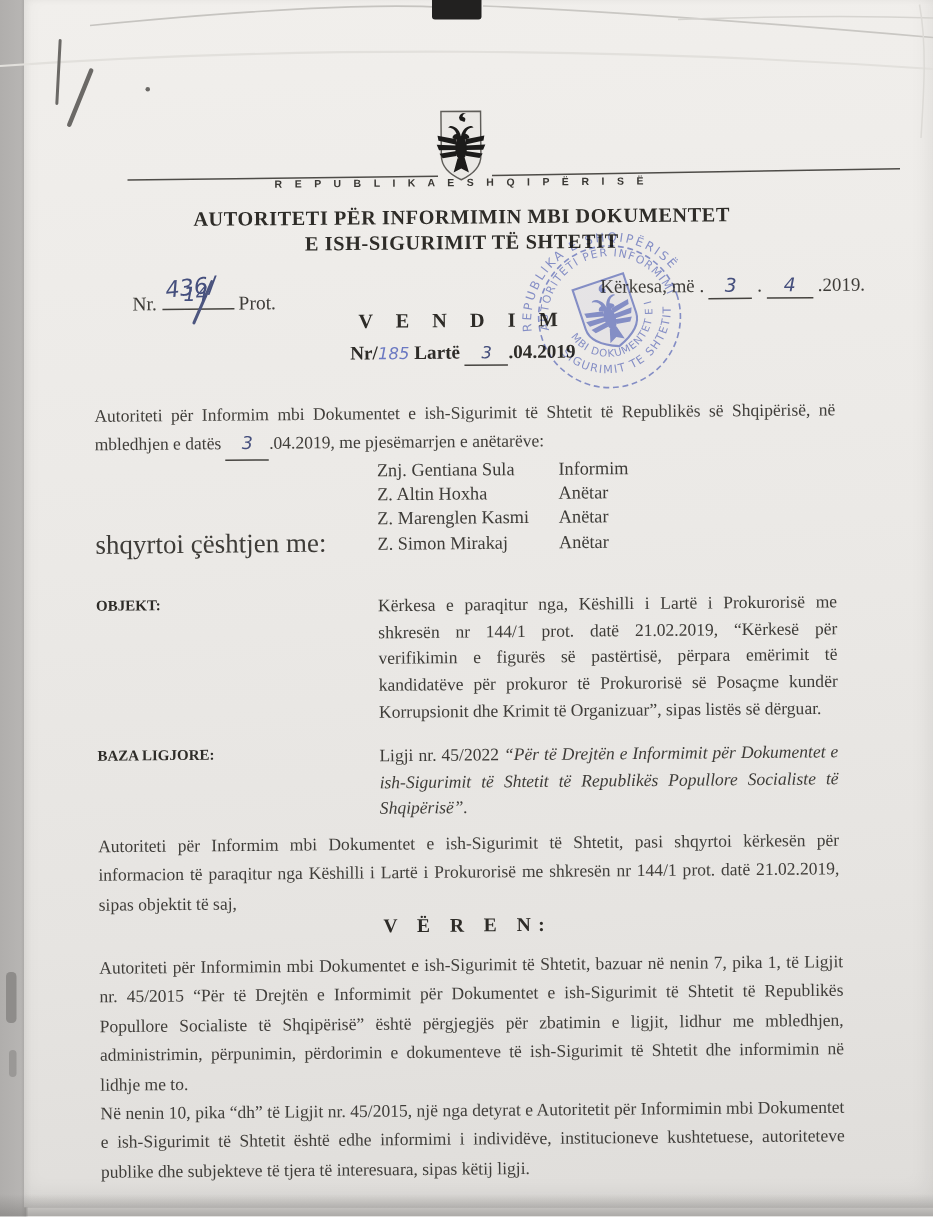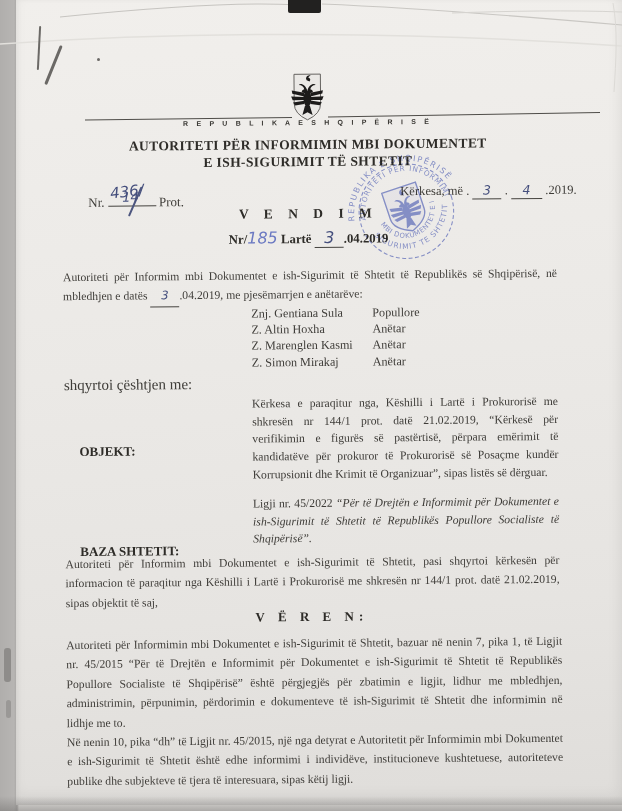--- a/index.html
+++ b/index.html
@@ -39,29 +39,29 @@
   #prot-sub{left:124px;top:188px;font-size:13px;}
   #fraction-slash{position:absolute;left:136px;top:184px;width:2px;height:32px;background:#4d567f;transform:rotate(24deg);border-radius:2px;}
   #tirane-line{left:402px;top:184px;font-size:12.6px;white-space:nowrap;}
   .u{display:inline-block;border-bottom:1.2px solid #45433f;text-align:center;vertical-align:baseline;}
   .u-day{min-width:29px;}
   .u-month{min-width:31px;}
   .hand{font-family:"DejaVu Sans",sans-serif;font-style:italic;color:#454f7d;}
   .hand-light{color:#6b79c2;}
   #vendim-title{top:206px;font-size:13.5px;letter-spacing:6px;}
   #decision-nr{top:228px;font-size:12.8px;}
-  #decision-nr .hand{font-size:16px;}
+  #decision-nr .hand{font-size:11px;}
   #stamp{position:absolute;left:344px;top:148px;transform:rotate(-18deg);opacity:.82;mix-blend-mode:multiply;}
   .body-just{text-align:justify;font-size:11.7px;line-height:19.4px;color:#403e3a;}
   #intro{left:64px;top:266px;width:494px;}
   #members{left:252px;top:306px;font-size:12.2px;}
   .member-row{display:flex;height:16.2px;}
   .member-name{width:121px;}
-  #consider-line{left:64px;top:375px;font-size:15px;}
-  .label-col{left:79px;font-size:13px;margin-top:45px;}
+  #consider-line{left:64px;top:351px;font-size:18px;}
+  .label-col{left:64px;font-size:10px;}
   #objekt-text{left:252px;top:395px;width:306px;text-align:justify;font-size:11.7px;line-height:17.7px;}
   #baza-text{left:252px;top:495px;width:306px;text-align:justify;font-size:11.7px;line-height:17.7px;}
   #review-par{left:64px;top:553px;width:494px;}
   #veren-title{top:609px;font-size:13px;letter-spacing:5px;}
   #par1{left:64px;top:634px;width:496px;}
   #par2{left:64px;top:731px;width:496px;}
   .italic{font-style:italic;}
   svg text{font-family:"DejaVu Sans",sans-serif;}
 </style>
 </head>
@@ -141,42 +141,42 @@
   </div>
 
   <div id="intro" class="abs body-just">
     <span>Autoriteti për Informim mbi Dokumentet e ish-Sigurimit të Shtetit të Republikës së Shqipërisë, në mbledhjen e datës</span>
     <span class="u u-day"><span class="hand">3</span></span><span>.04.2019, me pjesëmarrjen e anëtarëve:</span>
   </div>
 
   <div id="members" class="abs">
     <div class="member-row">
       <span class="member-name">Znj. Gentiana Sula</span>
-      <span>Popullore</span>
+      <span>Informim</span>
     </div>
     <div class="member-row">
       <span class="member-name">Z. Altin Hoxha</span>
       <span>Anëtar</span>
     </div>
     <div class="member-row">
       <span class="member-name">Z. Marenglen Kasmi</span>
       <span>Anëtar</span>
     </div>
     <div class="member-row">
       <span class="member-name">Z. Simon Mirakaj</span>
       <span>Anëtar</span>
     </div>
   </div>
 
   <div id="consider-line" class="abs">shqyrtoi çështjen me:</div>
 
   <div class="abs label-col heading" style="top:397px">OBJEKT:</div>
   <div id="objekt-text" class="abs">Kërkesa e paraqitur nga, Këshilli i Lartë i Prokurorisë me shkresën nr 144/1 prot. datë 21.02.2019, “Kërkesë për verifikimin e figurës së pastërtisë, përpara emërimit të kandidatëve për prokuror të Prokurorisë së Posaçme kundër Korrupsionit dhe Krimit të Organizuar”, sipas listës së dërguar.</div>
 
-  <div class="abs label-col heading" style="top:497px">BAZA SHTETIT:</div>
+  <div class="abs label-col heading" style="top:497px">BAZA LIGJORE:</div>
   <div id="baza-text" class="abs">
     <span>Ligji nr. 45/2022 </span><span class="italic">“Për të Drejtën e Informimit për Dokumentet e ish-Sigurimit të Shtetit të Republikës Popullore Socialiste të Shqipërisë”.</span>
   </div>
 
   <div id="review-par" class="abs body-just">Autoriteti për Informim mbi Dokumentet e ish-Sigurimit të Shtetit, pasi shqyrtoi kërkesën për informacion të paraqitur nga Këshilli i Lartë i Prokurorisë me shkresën nr 144/1 prot. datë 21.02.2019, sipas objektit të saj,</div>
 
   <div id="veren-title" class="abs centered heading">V Ë R E N:</div>
 
   <div id="par1" class="abs body-just">Autoriteti për Informimin mbi Dokumentet e ish-Sigurimit të Shtetit, bazuar në nenin 7, pika 1, të Ligjit nr. 45/2015 “Për të Drejtën e Informimit për Dokumentet e ish-Sigurimit të Shtetit të Republikës Popullore Socialiste të Shqipërisë” është përgjegjës për zbatimin e ligjit, lidhur me mbledhjen, administrimin, përpunimin, përdorimin e dokumenteve të ish-Sigurimit të Shtetit dhe informimin në lidhje me to.</div>
   <div id="par2" class="abs body-just">Në nenin 10, pika “dh” të Ligjit nr. 45/2015, një nga detyrat e Autoritetit për Informimin mbi Dokumentet e ish-Sigurimit të Shtetit është edhe informimi i individëve, institucioneve kushtetuese, autoriteteve publike dhe subjekteve të tjera të interesuara, sipas këtij ligji.</div>

